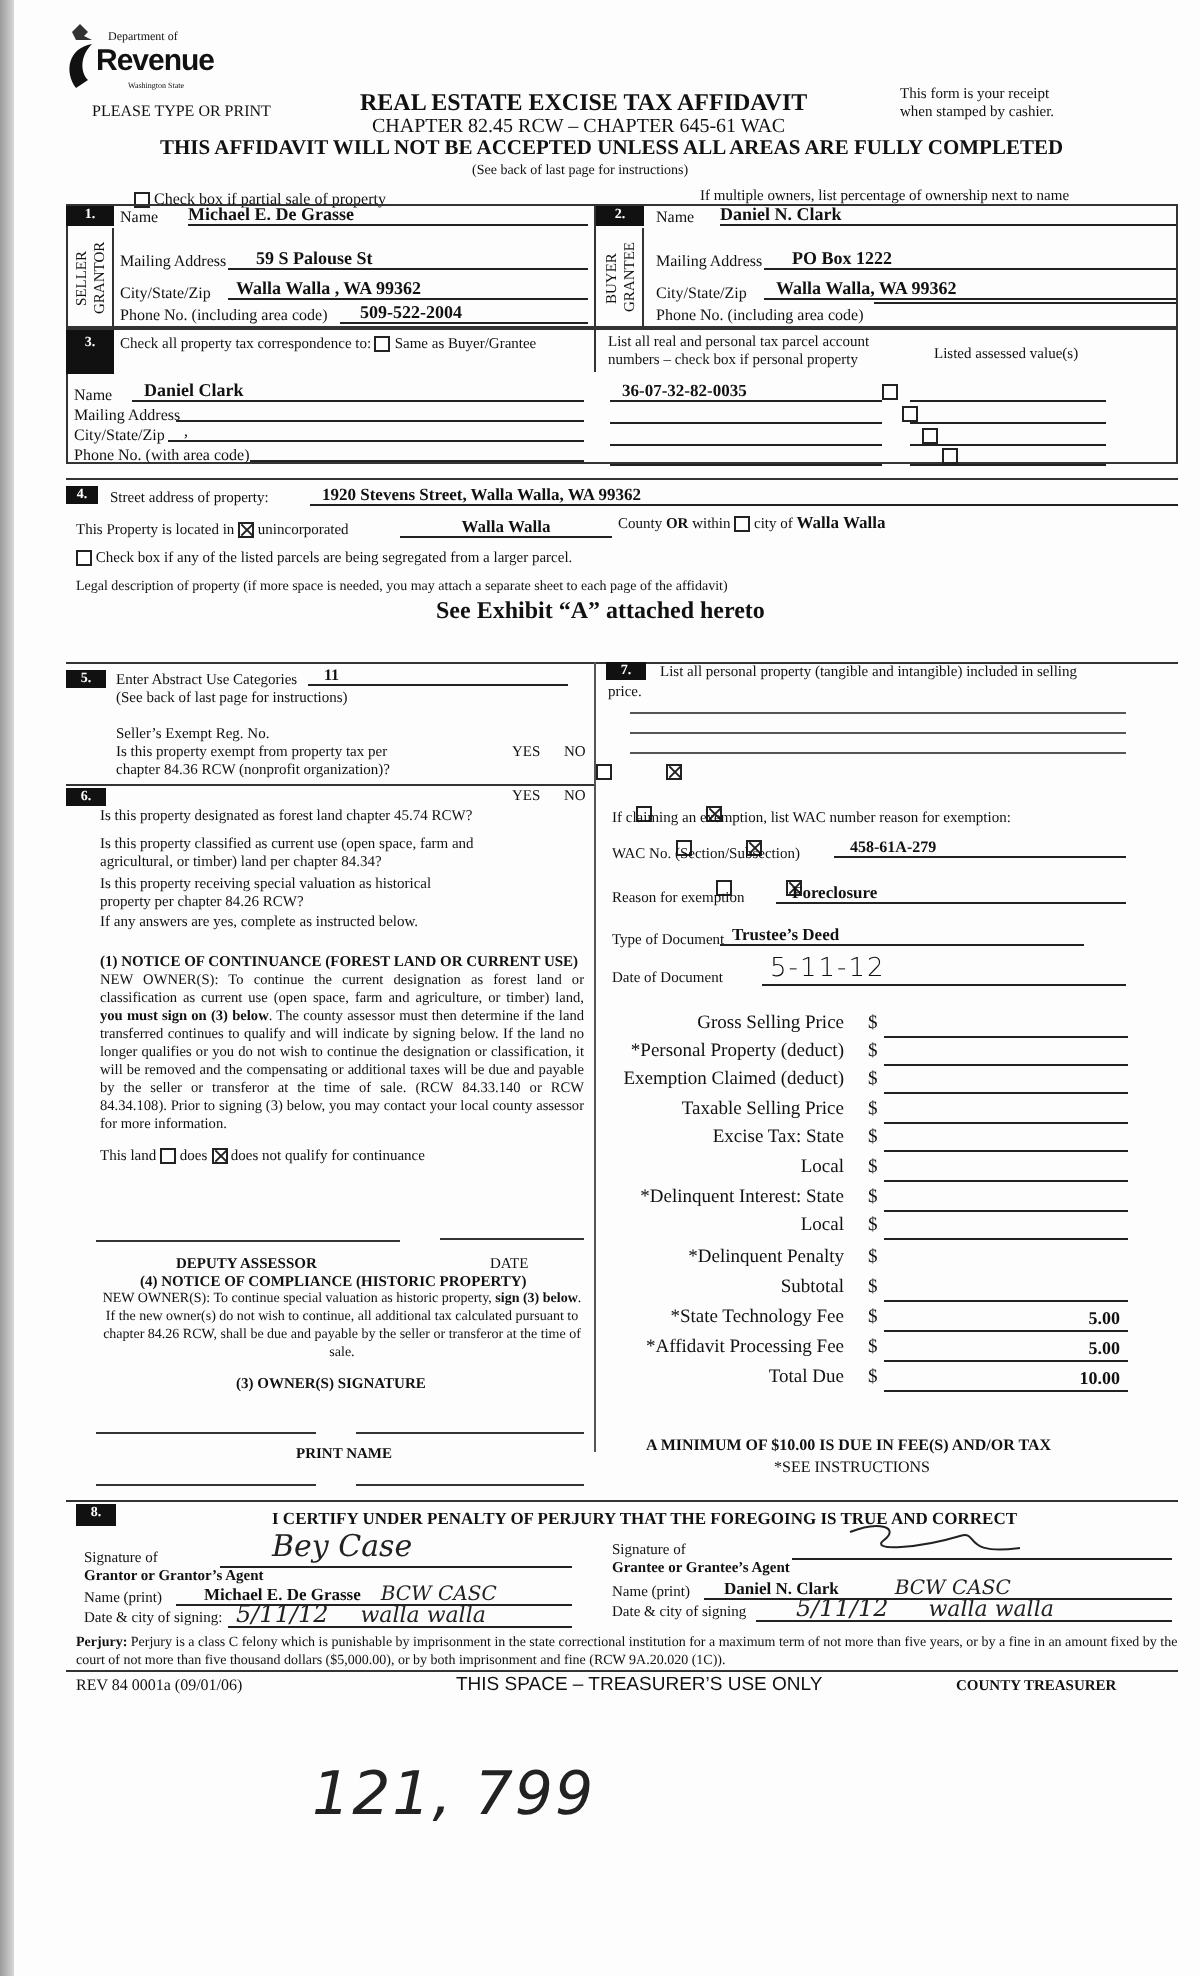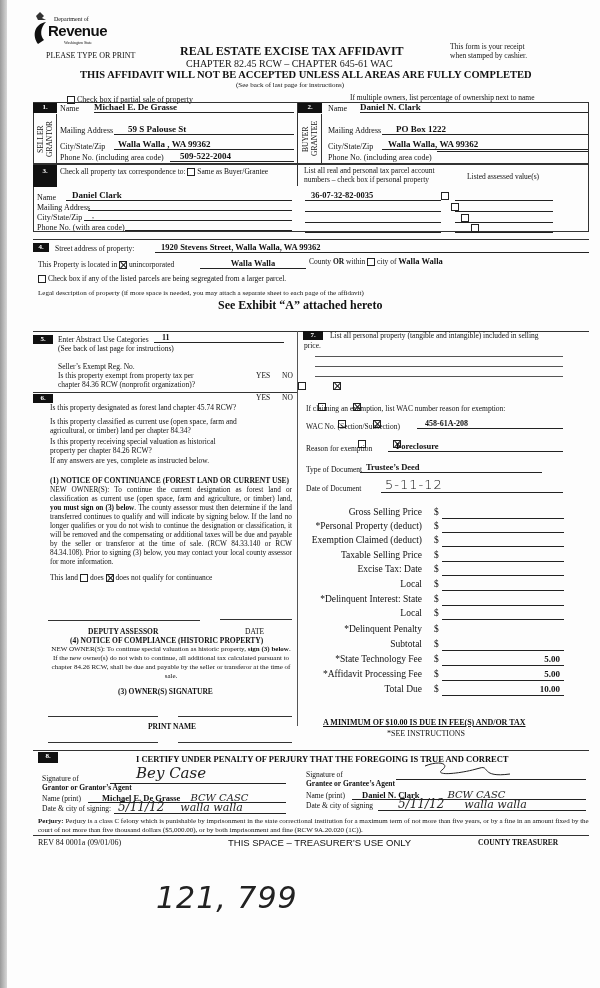--- a/index.html
+++ b/index.html
@@ -227,21 +227,21 @@
 
 
 <div class="abs blk" style="left:303px;top:331px;width:20px;height:9px;">7.</div>
 <div class="abs" style="left:304px;top:331px;width:250px;font-size:7.5px;line-height:10px;text-indent:26px;">List all personal property (tangible and intangible) included in selling price.</div>
 <div class="abs" style="left:315px;top:356px;width:248px;height:1px;background:#555;"></div>
 <div class="abs" style="left:315px;top:366px;width:248px;height:1px;background:#555;"></div>
 <div class="abs" style="left:315px;top:376px;width:248px;height:1px;background:#555;"></div>
 
 <div class="abs" style="left:306px;top:404px;font-size:7.5px;">If claiming an exemption, list WAC number reason for exemption:</div>
 <div class="abs" style="left:306px;top:422px;font-size:7.5px;">WAC No. (Section/Subsection)</div>
-<div class="abs filled ul" style="left:417px;top:419px;width:146px;padding-left:8px;font-size:8px;">458-61A-208</div>
+<div class="abs filled ul" style="left:417px;top:419px;width:146px;padding-left:8px;font-size:8px;">458-61A-279</div>
 <div class="abs" style="left:306px;top:444px;font-size:7.5px;">Reason for exemption</div>
 <div class="abs filled ul" style="left:388px;top:441px;width:175px;padding-left:8px;font-size:8.5px;">Foreclosure</div>
 <div class="abs" style="left:306px;top:465px;font-size:7.5px;">Type of Document</div>
 <div class="abs filled ul" style="left:360px;top:462px;width:182px;padding-left:6px;font-size:8.5px;">Trustee’s Deed</div>
 <div class="abs" style="left:306px;top:484px;font-size:7.5px;">Date of Document</div>
 <div class="abs ul" style="left:381px;top:477px;width:182px;padding-left:4px;font-size:13px;font-family:'DejaVu Sans',sans-serif;font-weight:300;letter-spacing:1px;">5-11-12</div>
 
 
 <div class="fee-row" style="top:507px;">
   <span class="lbl">Gross Selling Price</span>
@@ -257,21 +257,21 @@
   <span class="lbl">Exemption Claimed (deduct)</span>
   <span class="dol">$</span>
   <span class="line"></span>
 </div>
 <div class="fee-row" style="top:550px;">
   <span class="lbl">Taxable Selling Price</span>
   <span class="dol">$</span>
   <span class="line"></span>
 </div>
 <div class="fee-row" style="top:564px;">
-  <span class="lbl">Excise Tax:  Date</span>
+  <span class="lbl">Excise Tax:  State</span>
   <span class="dol">$</span>
   <span class="line"></span>
 </div>
 <div class="fee-row" style="top:579px;">
   <span class="lbl">Local</span>
   <span class="dol">$</span>
   <span class="line"></span>
 </div>
 <div class="fee-row" style="top:594px;">
   <span class="lbl">*Delinquent Interest:  State</span>
@@ -301,21 +301,21 @@
 <div class="fee-row" style="top:669px;">
   <span class="lbl">*Affidavit Processing Fee</span>
   <span class="dol">$</span>
   <span class="line">5.00</span>
 </div>
 <div class="fee-row" style="top:684px;">
   <span class="lbl">Total Due</span>
   <span class="dol">$</span>
   <span class="line">10.00</span>
 </div>
-<div class="abs" style="left:323px;top:718px;font-size:8px;font-weight:bold;text-decoration:underline;">A MINIMUM OF $10.00 IS DUE IN FEE(S) AND/OR TAX</div>
+<div class="abs" style="left:323px;top:718px;font-size:8px;font-weight:bold;">A MINIMUM OF $10.00 IS DUE IN FEE(S) AND/OR TAX</div>
 <div class="abs" style="left:387px;top:729px;font-size:8px;">*SEE INSTRUCTIONS</div>
 
 
 <div class="abs" style="left:33px;top:750px;width:556px;height:1px;background:#333;"></div>
 <div class="abs blk" style="left:38px;top:752px;width:20px;height:11px;">8.</div>
 <div class="abs" style="left:136px;top:754px;font-size:8.5px;font-weight:bold;white-space:nowrap;">I CERTIFY UNDER PENALTY OF PERJURY THAT THE FOREGOING IS TRUE AND CORRECT</div>
 
 <div class="abs" style="left:42px;top:774px;font-size:7.5px;line-height:9px;">
   <div>Signature of</div>
   <b>Grantor or Grantor’s Agent</b>

